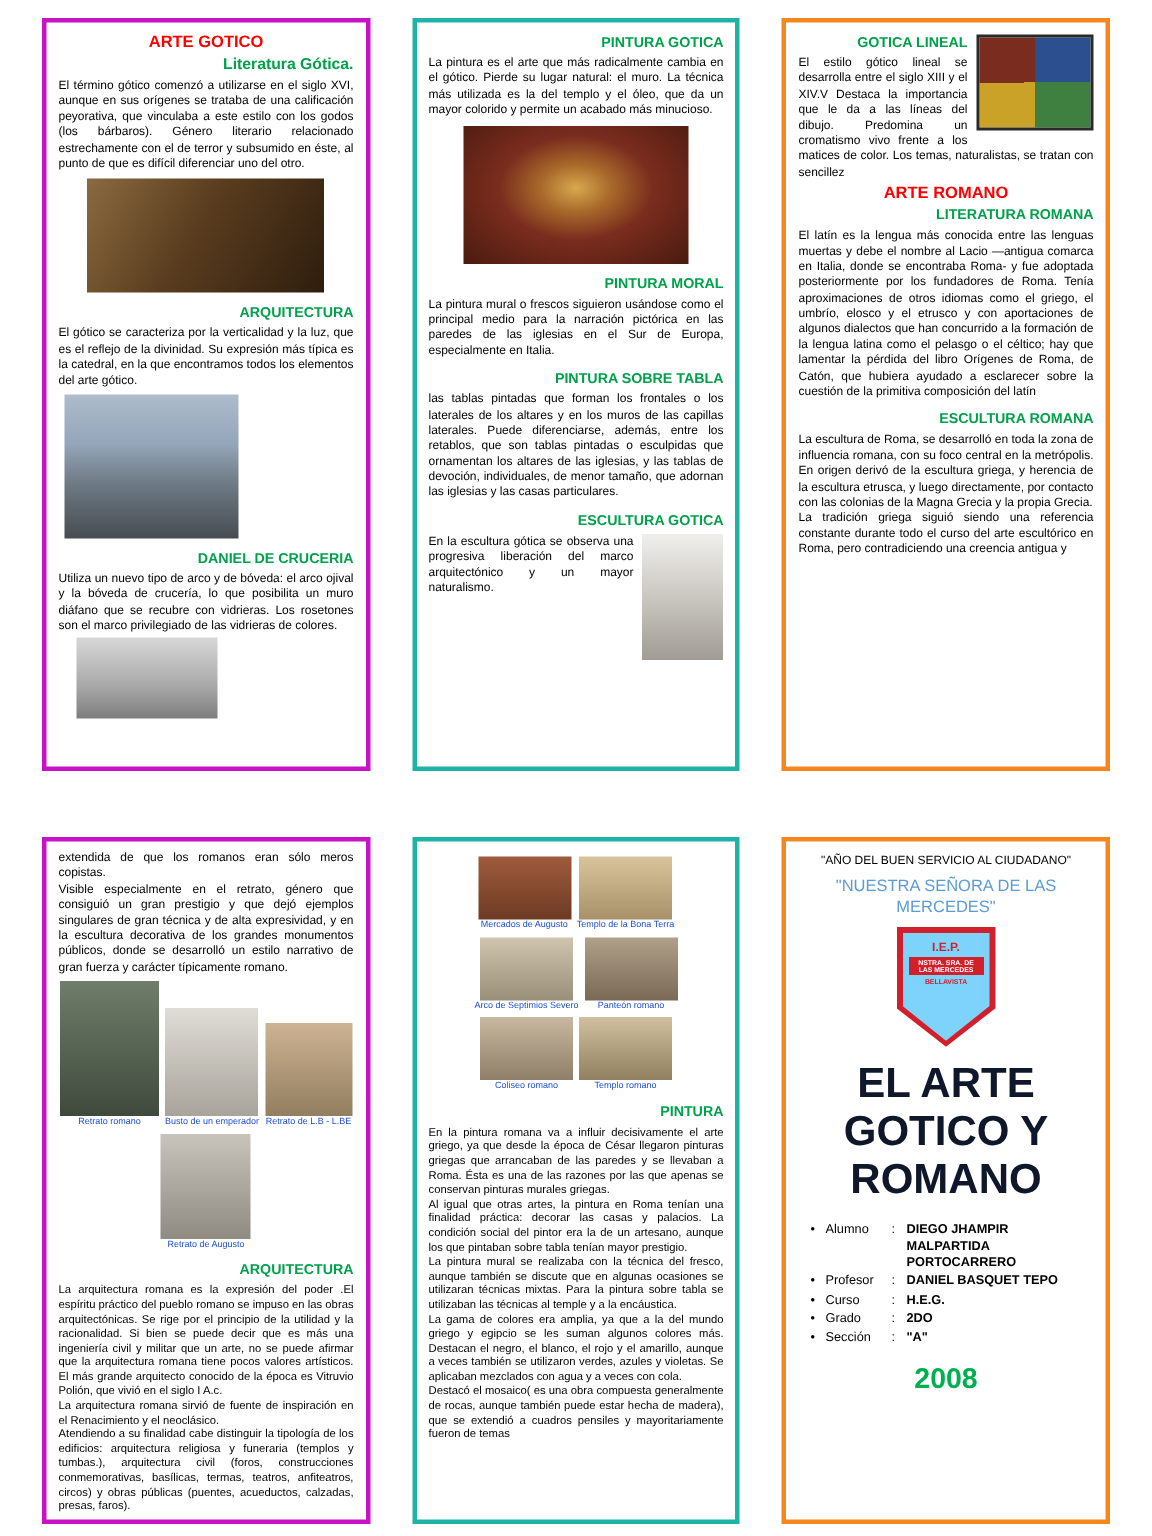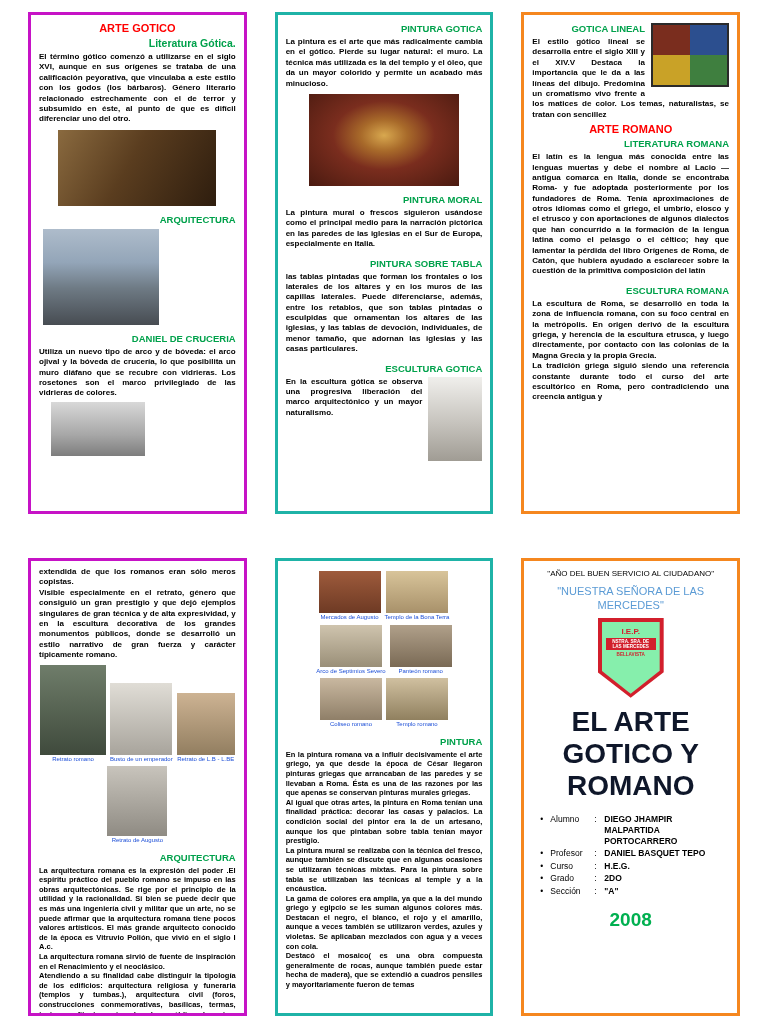--- a/index.html
+++ b/index.html
@@ -12,21 +12,21 @@
   .panel.magenta{border-color:#c613c6;}
   .panel.teal{border-color:#1fb3a7;}
   .panel.orange{border-color:#f5871f;}
   .row1 .panel{height:502px;}
   .row2 .panel{height:458px;}
 
   .h-red{color:#ff0000;font-weight:bold;font-size:11px;text-align:center;margin:1px 0 3px;}
   .h-green{color:#00a14b;font-weight:bold;font-size:9.5px;margin:8px 0 3px;text-align:right;}
   .h-green.first{margin-top:2px;}
   .h-green.big{font-size:10.5px;margin-left:16px;}
-  .body-text{font-size:8px;line-height:1.3;text-align:justify;margin:0 0 3px;white-space:pre-line;font-weight:bold;}
+  .body-text{font-size:8px;line-height:1.3;text-align:justify;margin:0 0 3px;white-space:pre-line;}
   .body-text.small{font-size:7.5px;line-height:1.28;}
 
   .img{display:block;}
   .ph-book{width:158px;height:76px;margin:5px auto 4px;background:linear-gradient(120deg,#8a6a3f 0%,#5a3d1f 45%,#2e1d0e 100%);}
   .ph-cathedral{width:116px;height:96px;margin:4px 0 2px 4px;background:linear-gradient(180deg,#aebccb 0%,#93a5b8 35%,#6e7a84 62%,#474c52 100%);}
   .ph-vault{width:94px;height:54px;margin:3px 0 0 12px;background:linear-gradient(180deg,#d8d8d8 0%,#a8a8a8 60%,#7d7d7d 100%);}
   .ph-altar{width:150px;height:92px;margin:5px auto 4px;background:radial-gradient(ellipse at 50% 45%,#d8a84f 0%,#a86a2a 22%,#7a2d1e 48%,#4a1a10 100%);}
   .ph-sculpt{float:right;width:54px;height:84px;margin:0 0 2px 6px;background:linear-gradient(180deg,#f0efec 0%,#c6c3bd 55%,#a09c94 100%);}
   .ph-glass{float:right;width:78px;height:64px;margin:0 0 4px 6px;border:2px solid #2a2a2a;box-sizing:border-box;
     background:conic-gradient(from 0deg at 50% 50%,#2c4f8f 0 25%,#3f7f3f 0 50%,#c9a227 0 75%,#7a2d1e 0 100%);}
@@ -45,21 +45,21 @@
   .mon4{background:linear-gradient(180deg,#b0a08a 0%,#7a6a55 100%);}
   .mon5{background:linear-gradient(180deg,#c9b8a0 0%,#8f7f68 100%);}
   .mon6{background:linear-gradient(180deg,#d0c0a0 0%,#90805f 100%);}
 
   .p6{text-align:center;}
   .motto{font-size:8px;margin:2px 6px 6px;line-height:1.3;}
   .school1{font-weight:bold;font-size:10.5px;margin:2px 0 2px;}
   .school2{color:#5b9bd5;font-size:11px;margin:0 0 4px;line-height:1.2;}
   .crest{width:66px;height:80px;margin:6px auto 6px;position:relative;}
   .crest-outer{position:absolute;inset:0;background:#d21f2c;clip-path:polygon(0 0,100% 0,100% 68%,50% 100%,0 68%);}
-  .crest-inner{position:absolute;inset:4px;background:#86efac;clip-path:polygon(0 0,100% 0,100% 68%,50% 100%,0 68%);
+  .crest-inner{position:absolute;inset:4px;background:#7dd3fc;clip-path:polygon(0 0,100% 0,100% 68%,50% 100%,0 68%);
     display:flex;flex-direction:column;align-items:center;padding-top:5px;box-sizing:border-box;}
   .crest-top{color:#d21f2c;font-weight:bold;font-size:8px;}
   .crest-band{background:#d21f2c;color:#fff;font-size:4.6px;font-weight:bold;line-height:1.15;padding:1px 2px;margin-top:2px;width:46px;}
   .crest-bottom{color:#d21f2c;font-size:4.6px;font-weight:bold;margin-top:2px;}
   .doc-title{color:#0f172a;font-weight:bold;font-size:28px;line-height:1.15;margin:8px 6px 12px;}
   .fields{text-align:left;margin:4px 2px 0 8px;}
   .field{display:flex;font-size:8.5px;line-height:1.25;margin:2px 0;}
   .bullet{width:10px;}
   .flabel{width:44px;}
   .fcolon{width:10px;}
@@ -72,20 +72,21 @@
 <div class="sheet">
 
   <div class="row row1">
 
     <div class="panel magenta">
       <div class="h-red">ARTE GOTICO</div>
       <div class="h-green first big">Literatura Gótica.</div>
       <p class="body-text">El término gótico comenzó a utilizarse en el siglo XVI, aunque en sus orígenes se trataba de una calificación peyorativa, que vinculaba a este estilo con los godos (los bárbaros). Género literario relacionado estrechamente con el de terror y subsumido en éste, al punto de que es difícil diferenciar uno del otro.</p>
       <div class="img ph-book"></div>
       <div class="h-green">ARQUITECTURA</div>
+      <p class="body-text">El gótico se caracteriza por la verticalidad y la luz, que es el reflejo de la divinidad. Su expresión más típica es la catedral, en la que encontramos todos los elementos del arte gótico.</p>
       <div class="img ph-cathedral"></div>
       <div class="h-green">DANIEL DE CRUCERIA</div>
       <p class="body-text">Utiliza un nuevo tipo de arco y de bóveda: el arco ojival y la bóveda de crucería, lo que posibilita un muro diáfano que se recubre con vidrieras. Los rosetones son el marco privilegiado de las vidrieras de colores.</p>
       <div class="img ph-vault"></div>
     </div>
 
     <div class="panel teal">
       <div class="h-green first">PINTURA GOTICA</div>
       <p class="body-text">La pintura es el arte que más radicalmente cambia en el gótico. Pierde su lugar natural: el muro. La técnica más utilizada es la del templo y el óleo, que da un mayor colorido y permite un acabado más minucioso.</p>
       <div class="img ph-altar"></div>

